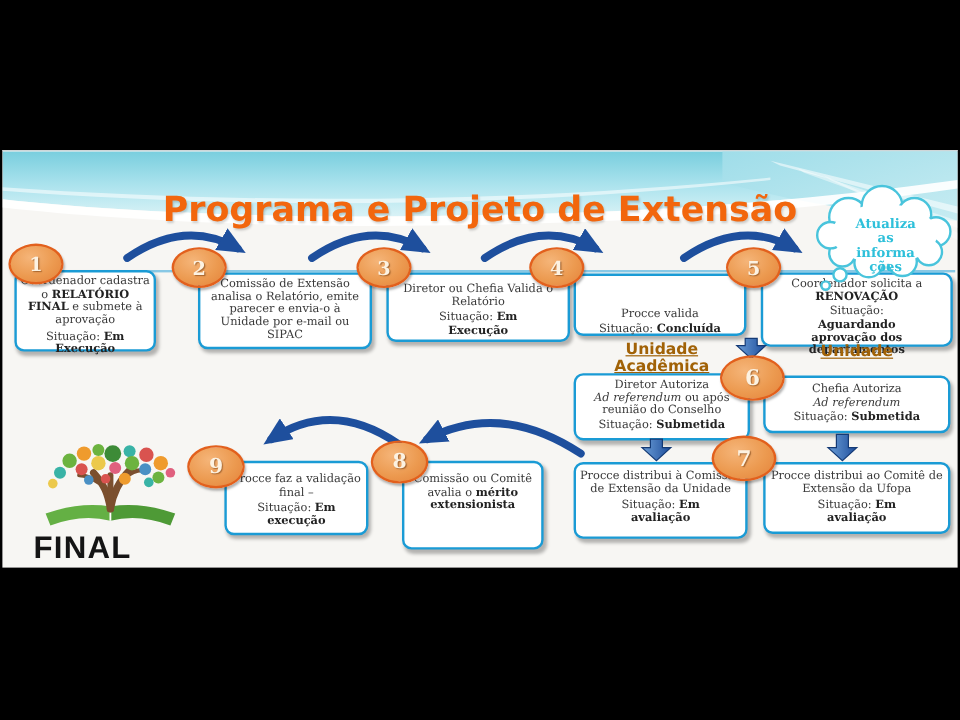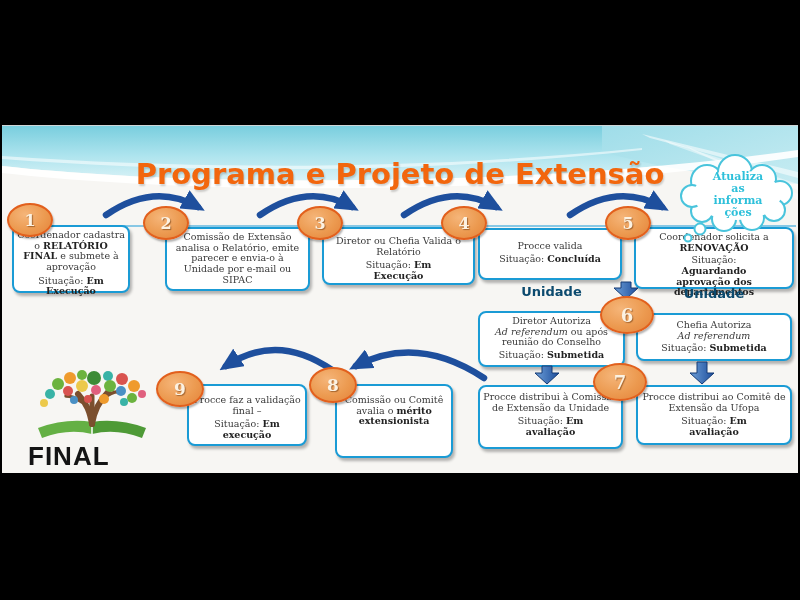--- a/index.html
+++ b/index.html
@@ -29,22 +29,22 @@
   .blk{display:block;}
   .narrow{display:block;max-width:104px;margin:0 auto;}
   .num{position:absolute;border-radius:50%;
        background:radial-gradient(ellipse at 38% 32%, #f5b579 0%, #ec9a50 55%, #e4823a 100%);
        border:2px solid #e2601d;color:#fcf2e2;
        font-family:"DejaVu Serif",serif;font-weight:bold;
        display:flex;align-items:center;justify-content:center;
        text-shadow:1px 1px 1px rgba(90,40,0,.5);box-shadow:1px 2px 2px rgba(0,0,0,.3);
        box-sizing:border-box;}
   .seclabel{position:absolute;text-align:center;font-weight:bold;font-size:13px;
-            color:#0c4a6e;line-height:1.05;}
-  .cloudtext{position:absolute;left:690px;top:45px;width:92px;text-align:center;
+            color:#a16207;line-height:1.05;text-decoration:underline;}
+  .cloudtext{position:absolute;left:690px;top:55px;width:92px;text-align:center;
              font-family:"DejaVu Serif",serif;font-weight:bold;font-size:11px;
              color:#2ec0da;line-height:1.1;}
   .arrows{position:absolute;left:0;top:0;pointer-events:none;}
   .logotext{position:absolute;left:26px;top:315px;font-family:"Liberation Sans",sans-serif;
             font-weight:bold;font-size:26px;letter-spacing:1px;color:#141414;}
 </style>
 </head>
 <body>
 
 <div class="slide">
@@ -79,33 +79,34 @@
     <p class="sit sit2"><span>Situação: </span><b>Em Execução</b></p>
   </div>
   <div class="box" style="left:163px;top:101px;width:145px;height:64px">
     <p><span>Comissão de Extensão analisa o Relatório, emite parecer e envia-o à Unidade por e-mail ou SIPAC</span></p>
   </div>
   <div class="box" style="left:320px;top:101px;width:153px;height:58px">
     <p style="margin-top:4px"><span>Diretor ou Chefia Valida o Relatório</span></p>
     <p class="sit sit2"><span>Situação: </span><b>Em Execução</b></p>
   </div>
   <div class="box" style="left:476px;top:102px;width:144px;height:52px">
-    <p style="margin-top:8px"><span>Procce valida</span></p>
+    <p style="margin-top:24px"><span>Procce valida</span></p>
     <p class="sit" style="margin-top:2px"><span>Situação: </span><b>Concluída</b></p>
   </div>
   <div class="box" style="left:632px;top:101px;width:160px;height:62px">
     <p><span class="blk">Coordenador solicita a</span><b>RENOVAÇÃO</b></p>
     <p class="sit" style="margin-top:2px">
         <span class="blk">Situação:</span>
         <b class="narrow">Aguardando aprovação dos departamentos</b>
       </p>
   </div>
 
   <div class="seclabel" style="left:476px;top:159px;width:147px">
     <span class="blk">Unidade</span>
+    <span class="blk">Acadêmica</span>
   </div>
   <div class="seclabel" style="left:634px;top:161px;width:156px">
     <span class="blk">Unidade</span>
   </div>
 
   <div class="box" style="left:476px;top:185px;width:147px;height:56px">
     <p><span class="blk">Diretor Autoriza</span><i>Ad referendum</i><span> ou após reunião do Conselho</span></p>
     <p class="sit" style="margin-top:2px"><span>Situação: </span><b>Submetida</b></p>
   </div>
   <div class="box" style="left:634px;top:187px;width:156px;height:48px">

